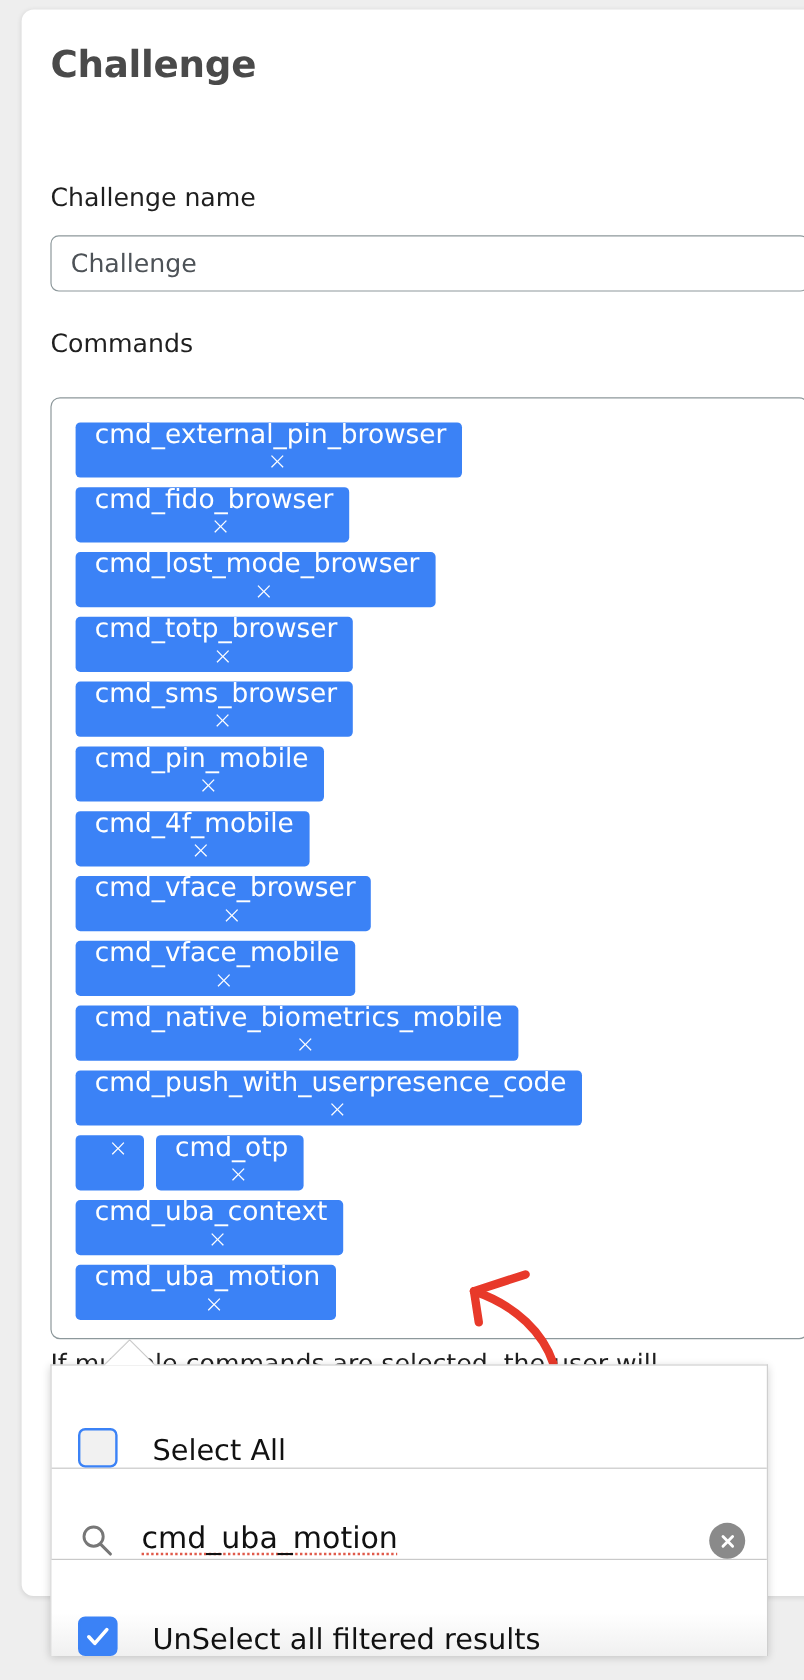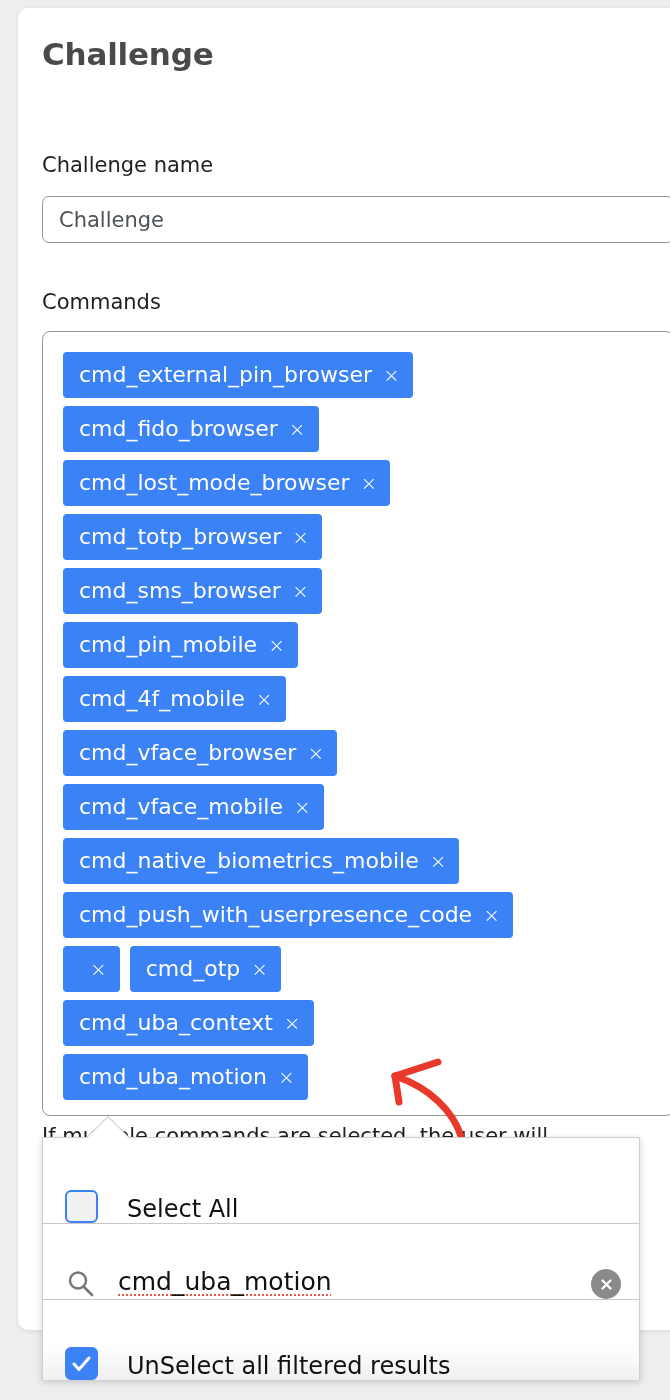--- a/index.html
+++ b/index.html
@@ -37,21 +37,21 @@
     letter-spacing: -0.2px;
   }
 
   .field-label {
     position: absolute;
     font-size: 21px;
     color: #1f1f1f;
     font-weight: 400;
   }
   .label-challenge-name { left: 24px; top: 145px; text-align: center; }
-  .label-commands { left: 24px; top: 282px; }
+  .label-commands { left: 24px; top: 266px; }
 
   .text-input {
     position: absolute;
     left: 24px; top: 188px;
     width: 632px; height: 47px;
     border: 1px solid #8d989b;
     border-radius: 7px;
     background: #ffffff;
     font-family: "DejaVu Sans", "Liberation Sans", sans-serif;
     font-size: 21px;
@@ -76,20 +76,21 @@
     display: inline-flex;
     align-items: center;
     background: #3b82f6;
     color: #ffffff;
     border-radius: 4px;
     height: 46px;
     padding: 0 13px 0 16px;
     font-size: 22px;
     line-height: 1;
     white-space: nowrap;
+    flex-direction: column;
   }
   .chip .chip-x {
     margin-left: 11px;
     font-size: 20px;
     font-weight: 300;
     color: #ffffff;
     cursor: pointer;
     line-height: 1;
   }
 

